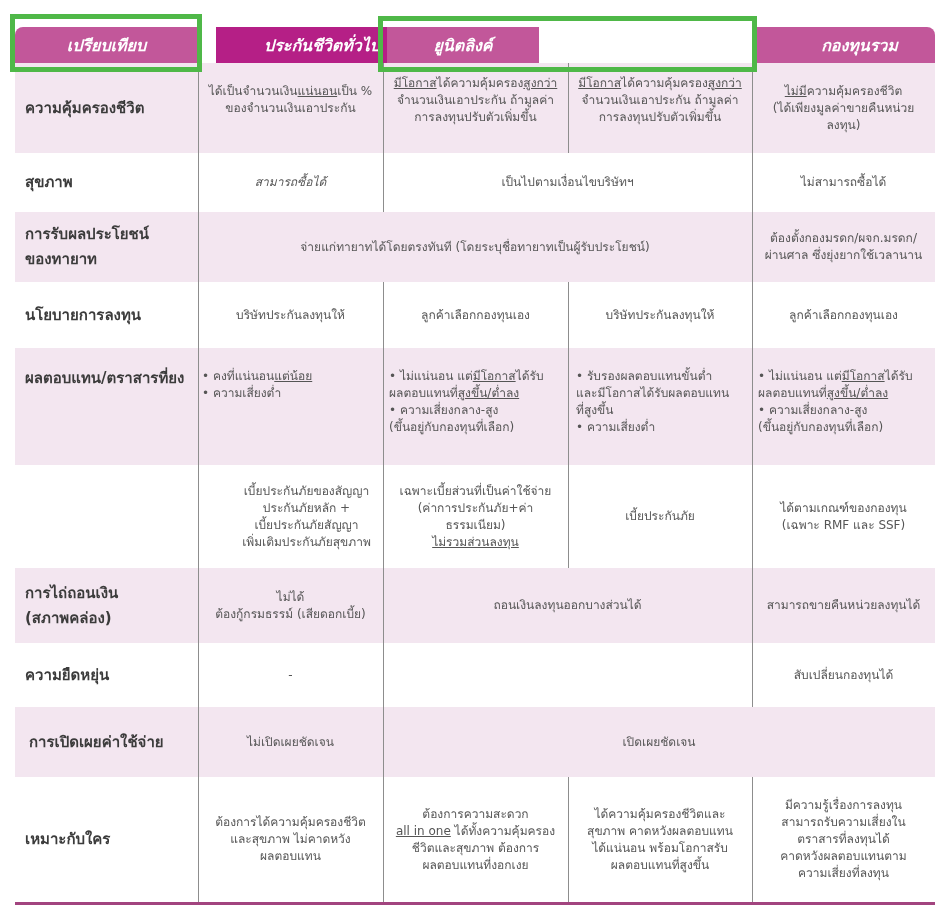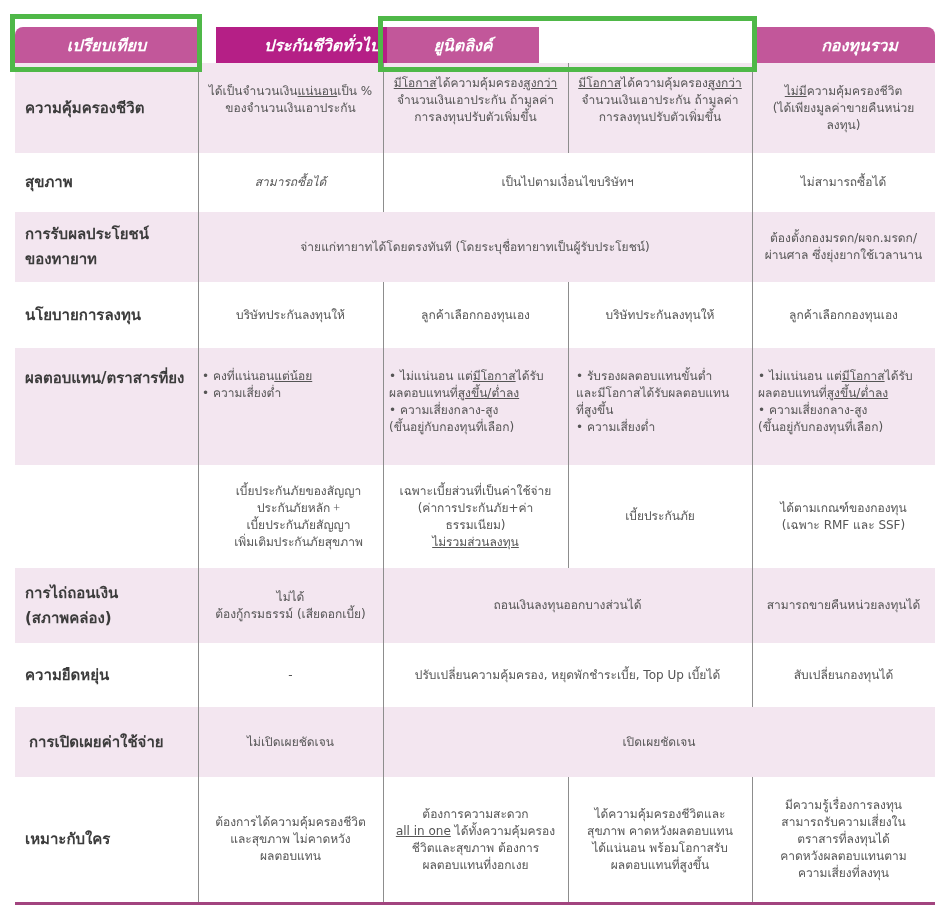--- a/index.html
+++ b/index.html
@@ -139,21 +139,21 @@
       </div>
     <div class="cell left" style="left:737px;width:183px;padding-left:6px;">
         <span class="txt"><span>• ไม่แน่นอน แต่</span><span class="u">มีโอกาส</span><span>ได้รับ
 ผลตอบแทนที่</span><span class="u">สูงขึ้น/ต่ำลง</span><span>
 • ความเสี่ยงกลาง-สูง
 (ขึ้นอยู่กับกองทุนที่เลือก)</span></span>
       </div>
   </div>
 
   <div class="row" style="top:465px;height:103px;">
-    <div class="cell" style="left:191px;width:185px;font-family:Liberation Serif, serif;">
+    <div class="cell" style="left:199px;width:185px;">
         <span class="txt">เบี้ยประกันภัยของสัญญา
 ประกันภัยหลัก +
 เบี้ยประกันภัยสัญญา
 เพิ่มเติมประกันภัยสุขภาพ</span>
       </div>
     <div class="cell" style="left:368px;width:185px;">
         <span class="txt"><span>เฉพาะเบี้ยส่วนที่เป็นค่าใช้จ่าย
 (ค่าการประกันภัย+ค่าธรรมเนียม)
 </span><span class="u">ไม่รวมส่วนลงทุน</span></span>
       </div>
@@ -182,23 +182,20 @@
         <span class="txt">สามารถขายคืนหน่วยลงทุนได้</span>
       </div>
   </div>
 
   <div class="row" style="top:643px;height:64px;">
     <div class="cell label" style="left:0;width:183px;">
         <span class="txt">ความยืดหยุ่น</span>
       </div>
     <div class="cell" style="left:183px;width:185px;">
         <span class="txt">-</span>
-      </div>
-    <div class="cell" style="left:368px;width:369px;">
-        <span class="txt">ปรับเปลี่ยนความคุ้มครอง, หยุดพักชำระเบี้ย, Top Up เบี้ยได้</span>
       </div>
     <div class="cell" style="left:737px;width:183px;">
         <span class="txt">สับเปลี่ยนกองทุนได้</span>
       </div>
   </div>
 
   <div class="row shade" style="top:707px;height:70px;">
     <div class="cell label" style="left:0;width:183px;padding-left:14px;">
         <span class="txt">การเปิดเผยค่าใช้จ่าย</span>
       </div>

